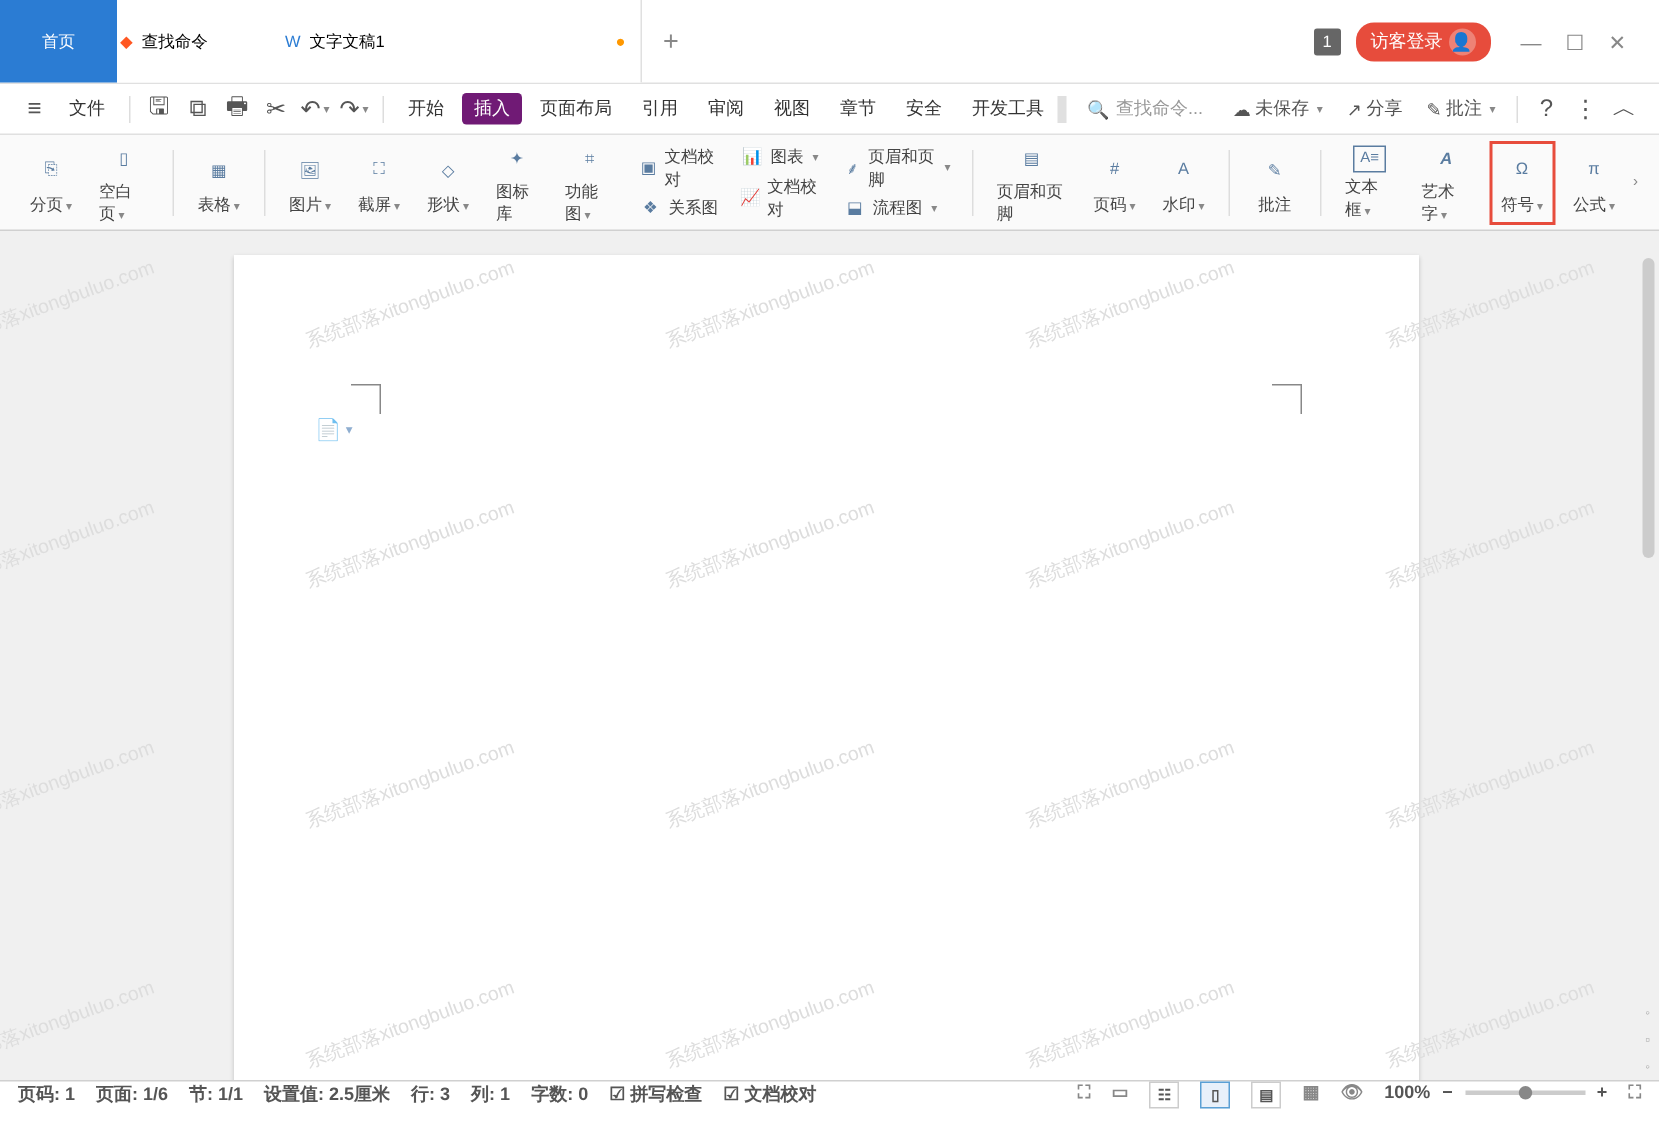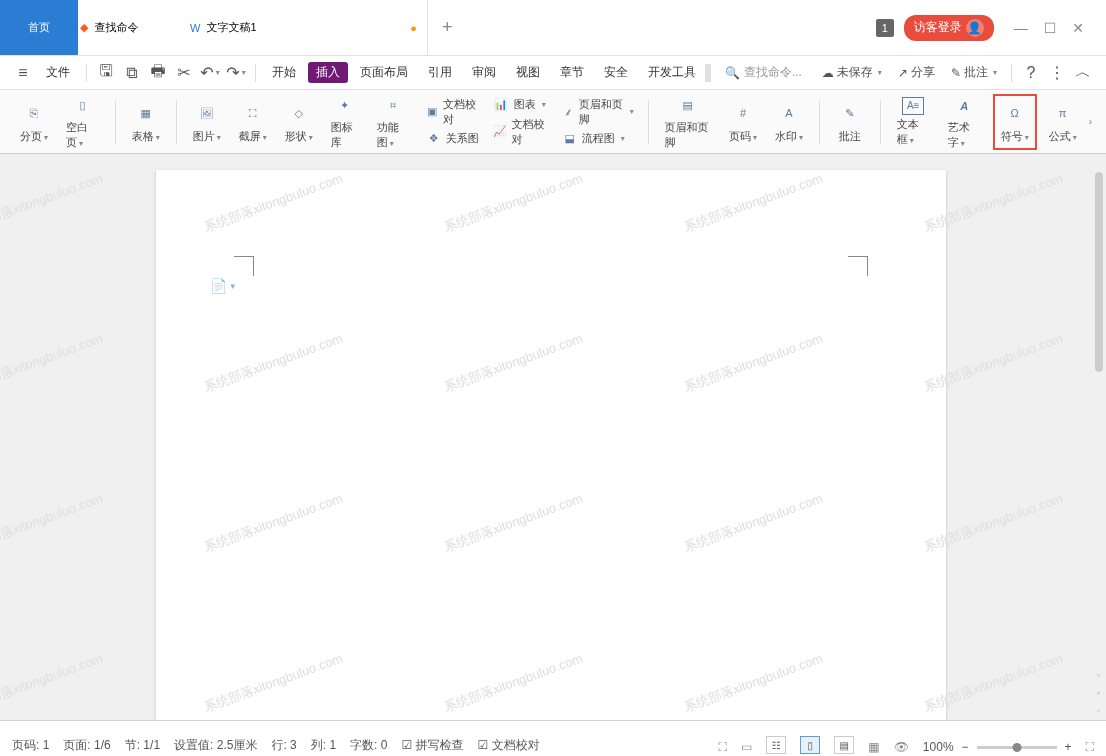--- a/index.html
+++ b/index.html
@@ -53,21 +53,21 @@
 .page-corner { position: absolute; width: 20px; height: 20px; }
 .corner-tl { top: 86px; left: 78px; border-left: 1px solid #888; border-bottom: 1px solid #888; transform: rotate(180deg); }
 .corner-tr { top: 86px; right: 78px; border-left: 1px solid #888; border-bottom: 1px solid #888; transform: rotate(90deg) scaleX(-1) rotate(180deg); }
 .doc-icon { position: absolute; top: 108px; left: 54px; color: #8faed0; font-size: 14px; display: flex; gap: 3px; align-items: center; }
 .watermark { position: absolute; color: #ddd; font-size: 13px; transform: rotate(-20deg); pointer-events: none; white-space: nowrap; }
 .scrollbar-v { position: absolute; right: 2px; top: 158px; width: 10px; height: 560px; background: #f0f0f0; }
 .scrollbar-thumb { width: 8px; height: 200px; background: #ccc; border-radius: 4px; margin: 14px auto 0; }
 .right-dots { position: absolute; right: 3px; bottom: 40px; width: 9px; display: flex; flex-direction: column; gap: 8px; align-items: center; color: #aaa; font-size: 9px; }
 
 
-.statusbar { height: 34px; border-top: 1px solid #d0d0d0; display: flex; align-items: flex-end; padding: 0 12px; font-size: 12px; color: #555; gap: 14px; background: #fff; }
+.statusbar { height: 34px; border-top: 1px solid #d0d0d0; display: flex; align-items: flex-start; padding: 0 12px; font-size: 12px; color: #555; gap: 14px; background: #fff; font-weight: bold; }
 .status-sep { flex: 1; }
 .status-icon { color: #888; cursor: pointer; }
 .view-btn { width: 20px; height: 18px; border: 1px solid #ccc; display: flex; align-items: center; justify-content: center; cursor: pointer; font-size: 10px; }
 .view-btn.active { background: #e8f0fa; border-color: #5a9fd4; }
 .zoom { display: flex; align-items: center; gap: 8px; }
 .zoom-slider { width: 80px; height: 3px; background: #ccc; position: relative; }
 .zoom-slider::after { content:''; position:absolute; left:50%; top:-3px; width:9px; height:9px; background:#888; border-radius:50%; transform:translateX(-50%); }
 </style>
 </head>
 <body>

